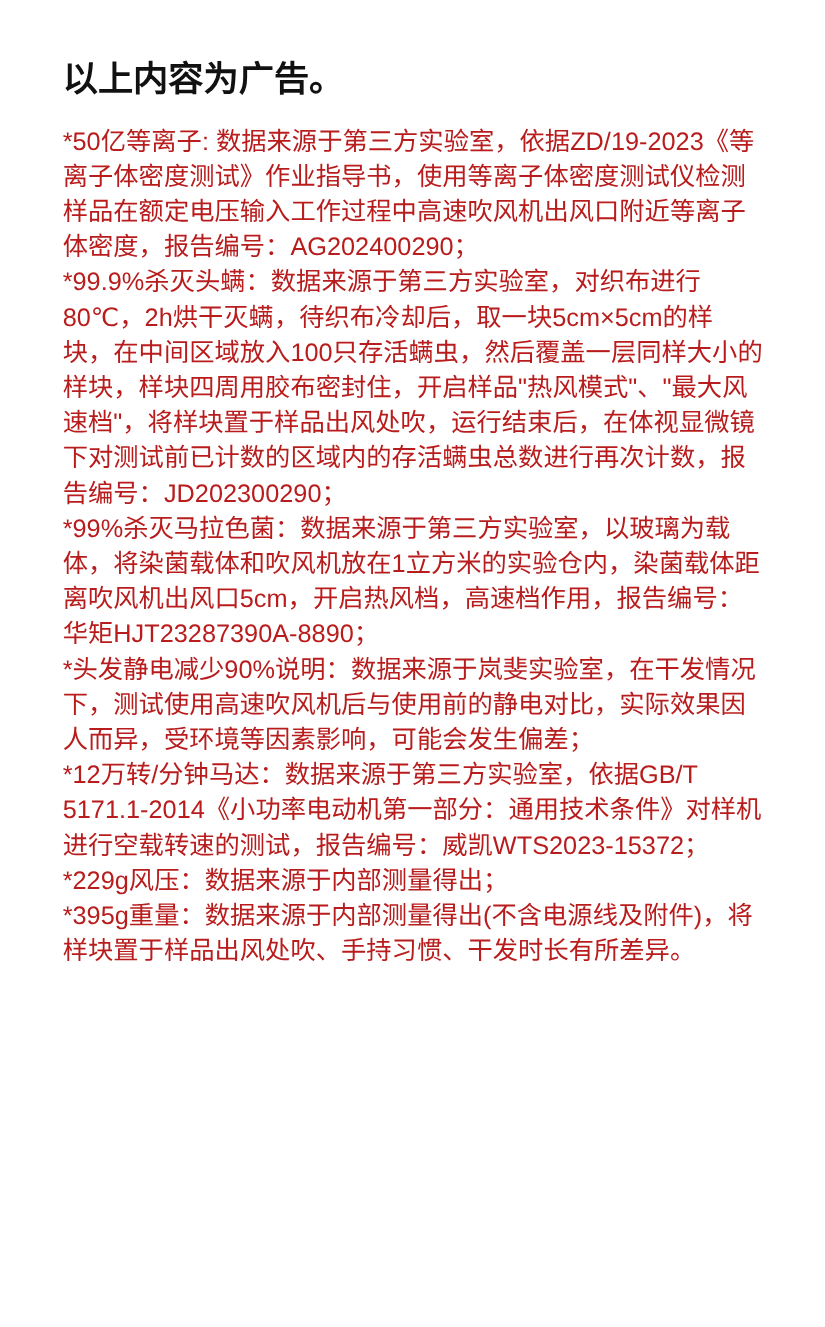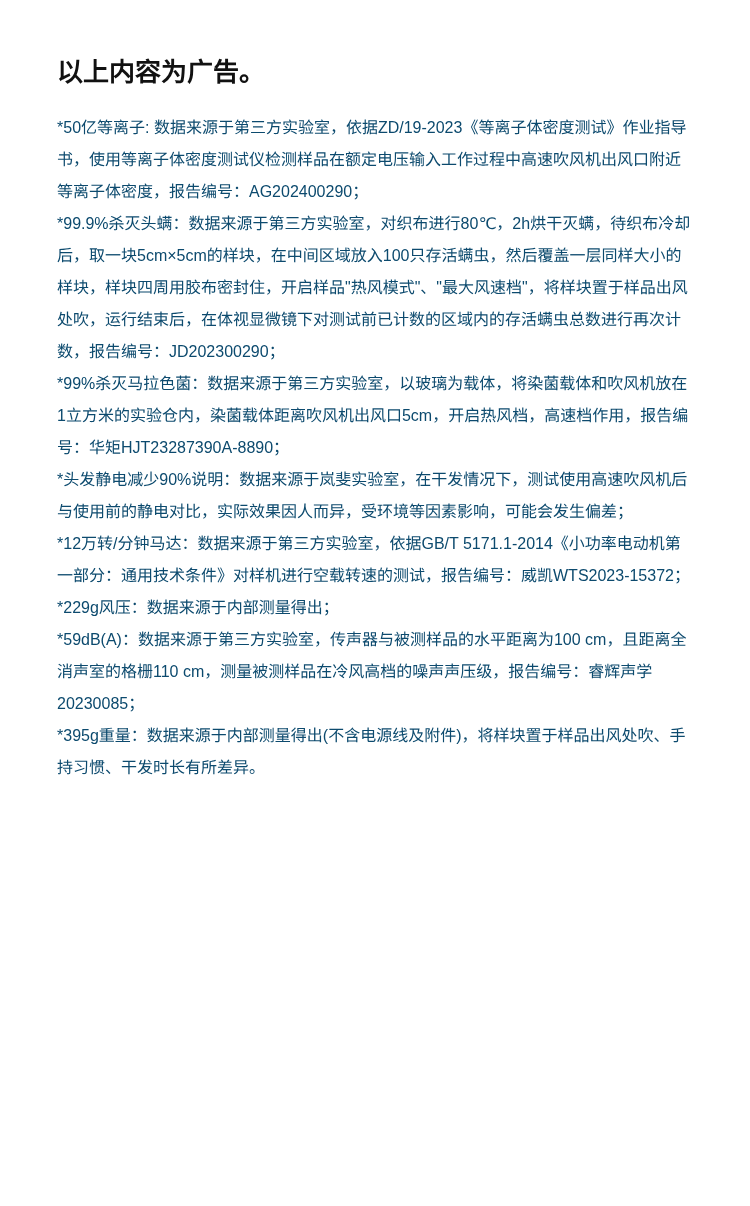--- a/index.html
+++ b/index.html
@@ -14,46 +14,45 @@
     font-family: "Liberation Sans", "DejaVu Sans", sans-serif;
     -webkit-font-smoothing: antialiased;
   }
   .doc {
     box-sizing: border-box;
     width: 750px;
     padding: 56px 56px 60px 57px;
   }
   .ad-title {
     margin: 0 0 24px 0;
-    font-size: 26px;
+    font-size: 32px;
     font-weight: 700;
     line-height: 32px;
     color: #111111;
   }
   .disclaimer-list p {
     margin: 0;
     padding: 0;
-    font-size: 16px;
+    font-size: 23px;
     font-weight: 400;
     line-height: 32px;
-    color: #0c4a6e;
+    color: #b91c1c;
     text-align: left;
     overflow-wrap: break-word;
     word-break: normal;
   }
 </style>
 </head>
 <body>
 
 <main class="doc">
   <h1 class="ad-title">以上内容为广告。</h1>
 
   <section class="disclaimer-list">
     <p>*50亿等离子: 数据来源于第三方实验室，依据ZD/19-2023《等离子体密度测试》作业指导书，使用等离子体密度测试仪检测样品在额定电压输入工作过程中高速吹风机出风口附近等离子体密度，报告编号：AG202400290；</p>
     <p>*99.9%杀灭头螨：数据来源于第三方实验室，对织布进行80℃，2h烘干灭螨，待织布冷却后，取一块5cm×5cm的样块，在中间区域放入100只存活螨虫，然后覆盖一层同样大小的样块，样块四周用胶布密封住，开启样品"热风模式"、"最大风速档"，将样块置于样品出风处吹，运行结束后，在体视显微镜下对测试前已计数的区域内的存活螨虫总数进行再次计数，报告编号：JD202300290；</p>
     <p>*99%杀灭马拉色菌：数据来源于第三方实验室，以玻璃为载体，将染菌载体和吹风机放在1立方米的实验仓内，染菌载体距离吹风机出风口5cm，开启热风档，高速档作用，报告编号：华矩HJT23287390A-8890；</p>
     <p>*头发静电减少90%说明：数据来源于岚斐实验室，在干发情况下，测试使用高速吹风机后与使用前的静电对比，实际效果因人而异，受环境等因素影响，可能会发生偏差；</p>
     <p>*12万转/分钟马达：数据来源于第三方实验室，依据GB/T 5171.1-2014《小功率电动机第一部分：通用技术条件》对样机进行空载转速的测试，报告编号：威凯WTS2023-15372；</p>
     <p>*229g风压：数据来源于内部测量得出；</p>
-    <p>*59dB(A)：数据来源于第三方实验室，传声器与被测样品的水平距离为100 cm，且距离全消声室的格栅110 cm，测量被测样品在冷风高档的噪声声压级，报告编号：睿辉声学20230085；</p>
     <p>*395g重量：数据来源于内部测量得出(不含电源线及附件)，将样块置于样品出风处吹、手持习惯、干发时长有所差异。</p>
   </section>
 </main>
 
 </body></html>

